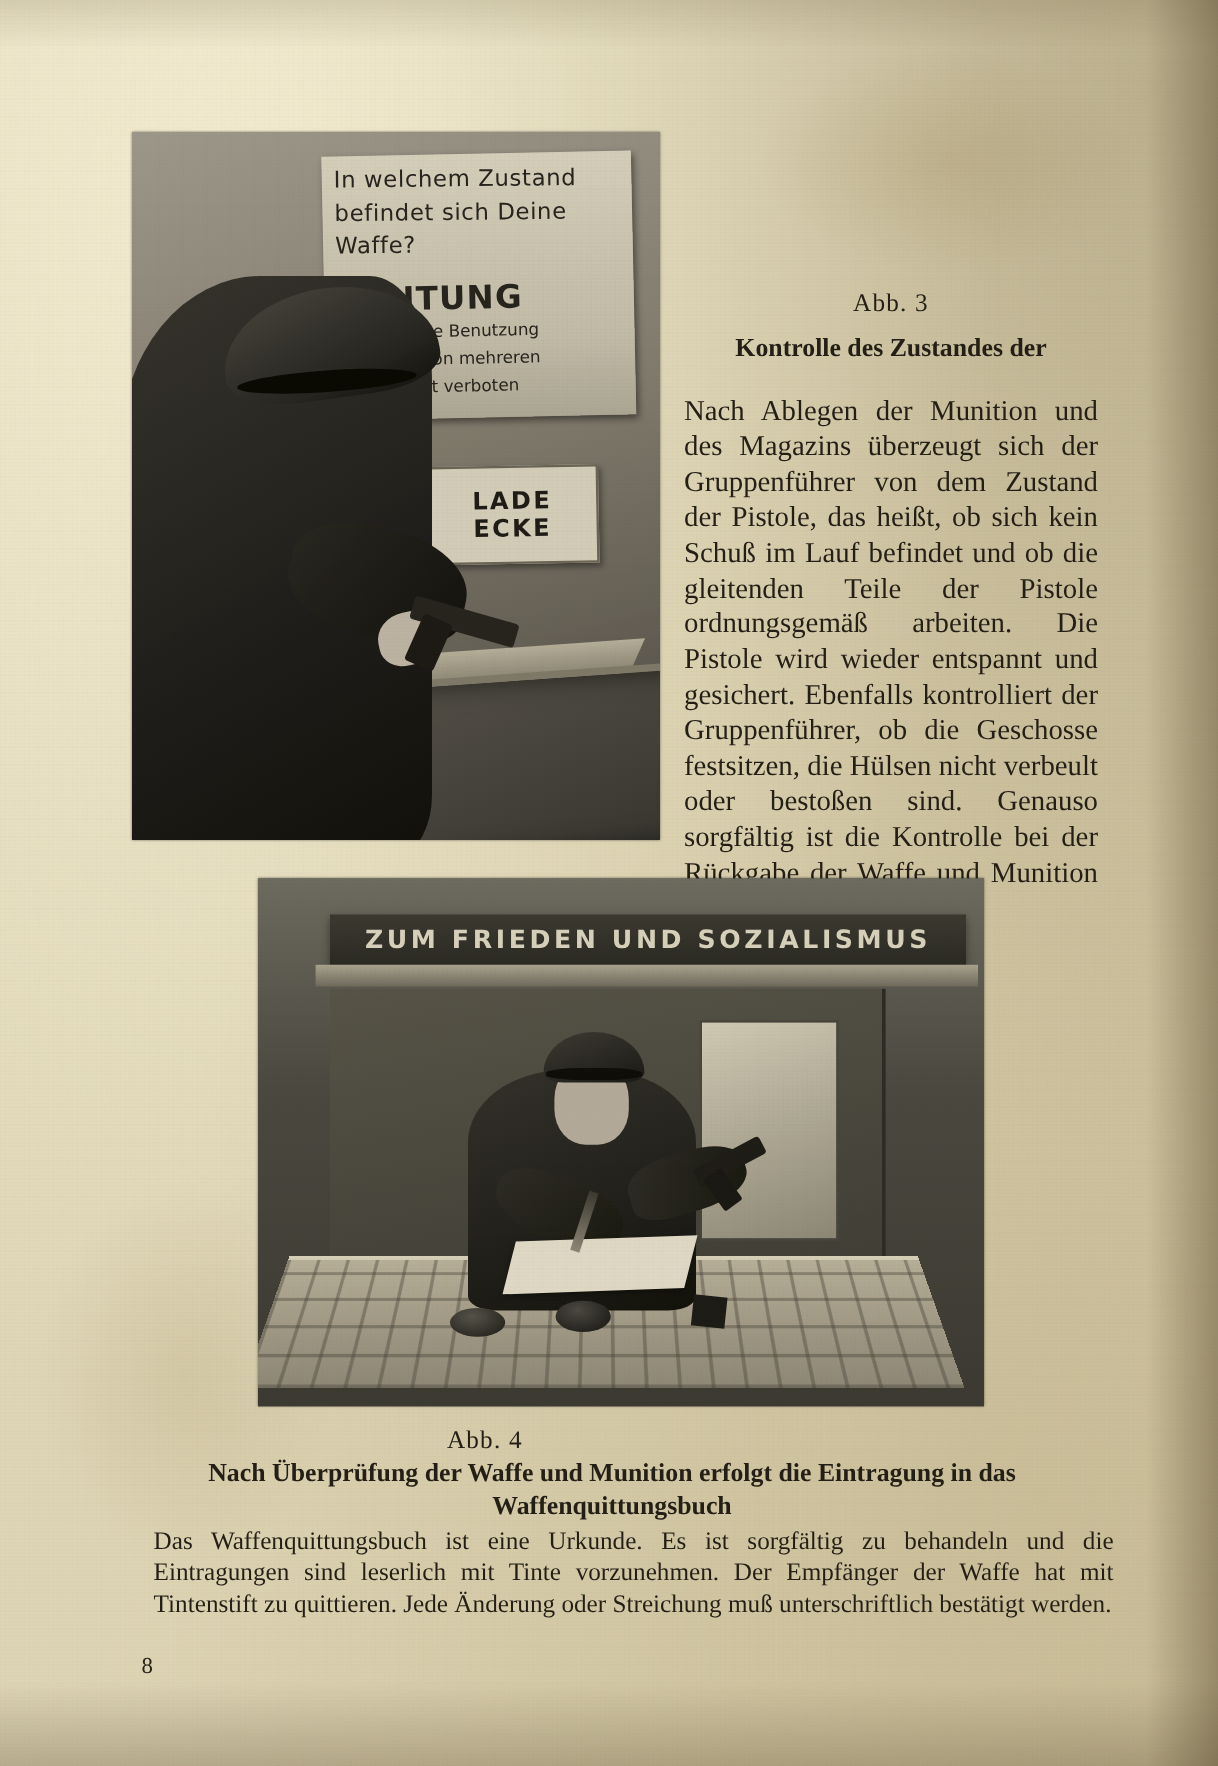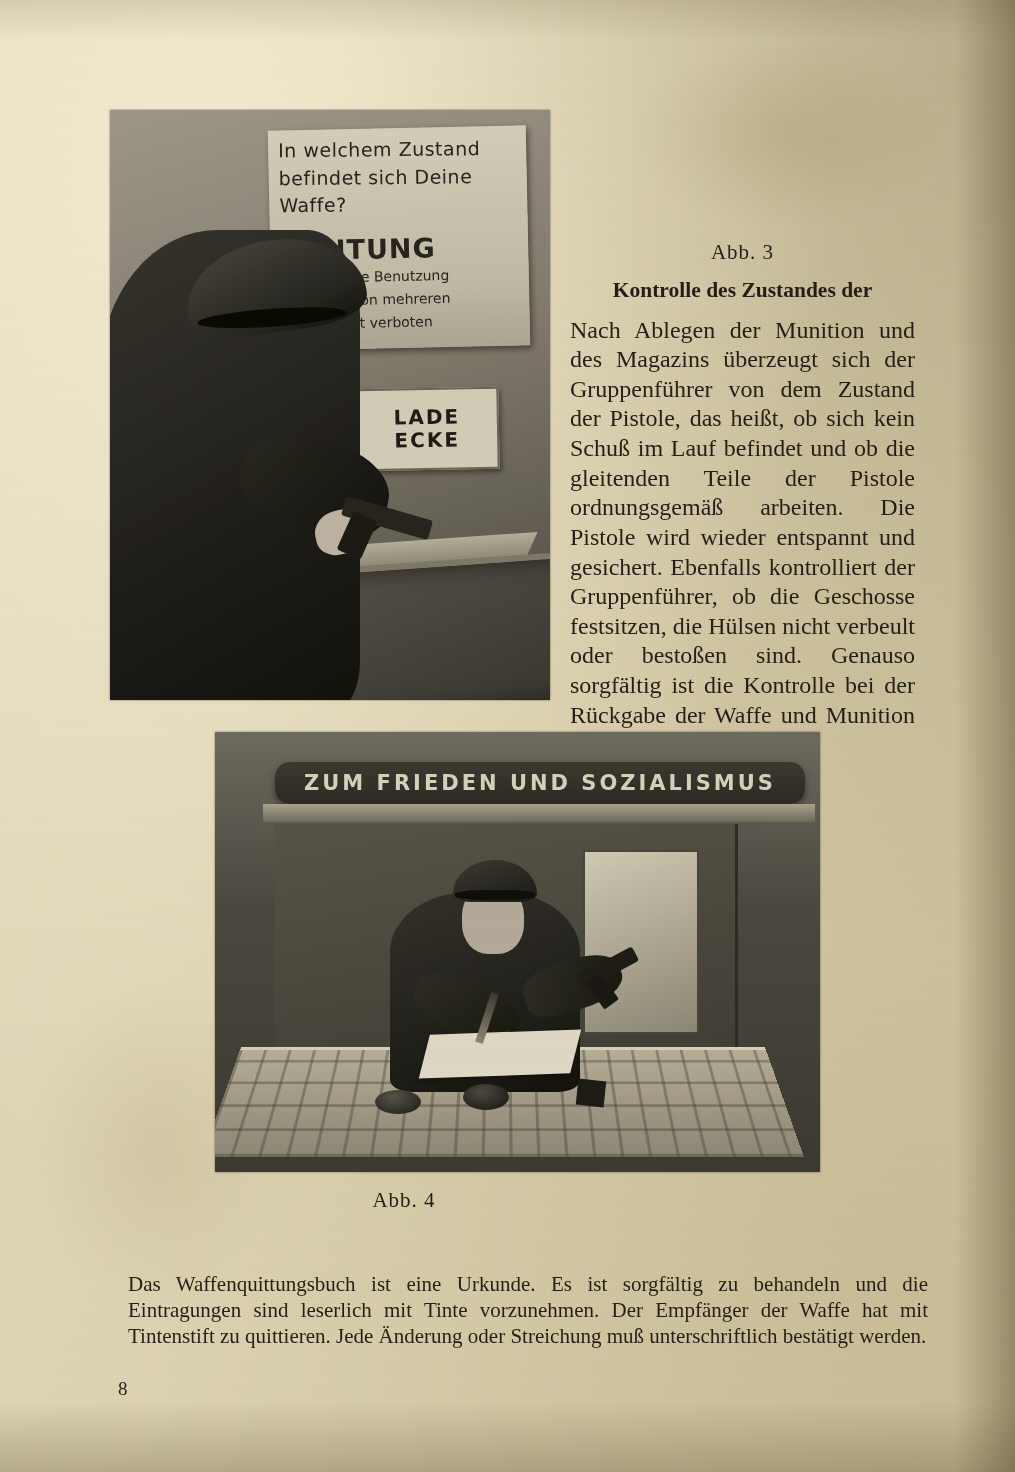--- a/index.html
+++ b/index.html
@@ -218,21 +218,20 @@
     left: 60px; top: 30px;
     width: 530px; height: 42px;
     background: linear-gradient(180deg, #3b3930, #2b2a23);
     display:flex; align-items:center; justify-content:center;
     color:#d6d0bb;
     font-family:"DejaVu Sans", sans-serif;
     font-weight:bold;
     font-size: 21px;
     letter-spacing: 3px;
     box-shadow: 0 3px 7px rgba(0,0,0,.4);
-    border-radius: 15px;
   }
   .shelf4 {
     position:absolute;
     left: 48px; top: 72px; width: 552px; height: 18px;
     background: linear-gradient(180deg,#a9a28d,#6e6a5c);
   }
   .backpanel4 {
     position:absolute;
     left: 60px; top: 92px; width: 460px; height: 260px;
     background: linear-gradient(170deg, #565347 0%, #3e3c34 100%);
@@ -352,21 +351,21 @@
     text-align: center;
     font-size: 21px;
     letter-spacing: 1px;
     margin-bottom: 12px;
   }
   .fig-caption {
     text-align: center;
     font-weight: bold;
     font-size: 21.5px;
     line-height: 1.28;
-    margin-bottom: 11px;
+    margin-bottom: 24px;
   }
   .body-text {
     font-size: 24px;
     line-height: 1.235;
     text-align: justify;
     text-justify: inter-word;
     hyphens: manual;
   }
 
   
@@ -470,20 +469,24 @@
       <div class="pistol4"></div>
       <div class="paper4"></div>
       <div class="pen4"></div>
       <div class="inkwell4"></div>
       <div class="inkwell4b"></div>
       <div class="mag4"></div>
     </div>
   </div>
 
   <div class="fig4-label">Abb. 4</div>
+  <div class="fig4-caption">
+    <div>Nach Überprüfung der Waffe und Munition erfolgt die Eintragung in das</div>
+    <div>Waffenquittungsbuch</div>
+  </div>
 
   <div class="bottom-text">Das Waffenquittungsbuch ist eine Urkunde. Es ist sorgfältig zu behandeln und die Eintragungen sind leserlich mit Tinte vorzunehmen. Der Empfänger der Waffe hat mit Tintenstift zu quittieren. Jede Änderung oder Streichung muß unterschriftlich bestätigt werden.</div>
 
   <div class="page-number">8</div>
 
   <div class="grain"></div>
   <div class="edge-shadow-top"></div>
   <div class="edge-shadow-right"></div>
   <div class="edge-shadow-bottom"></div>
 </div>

